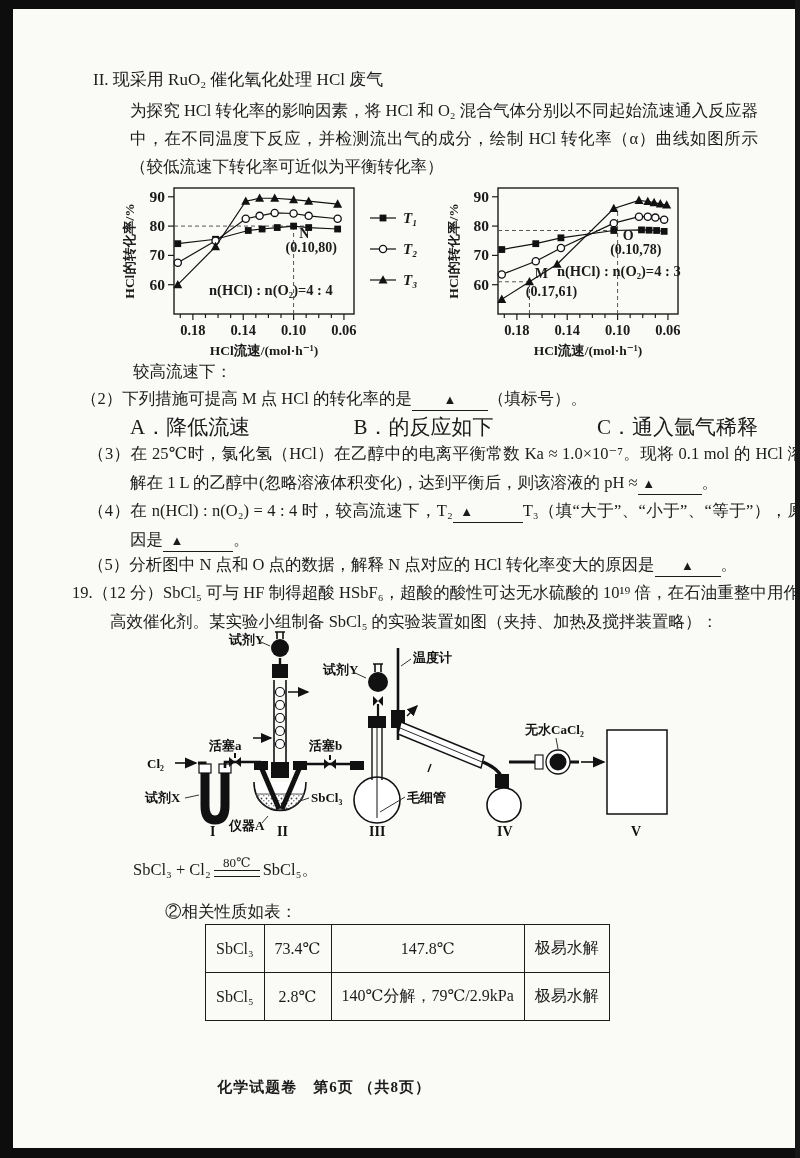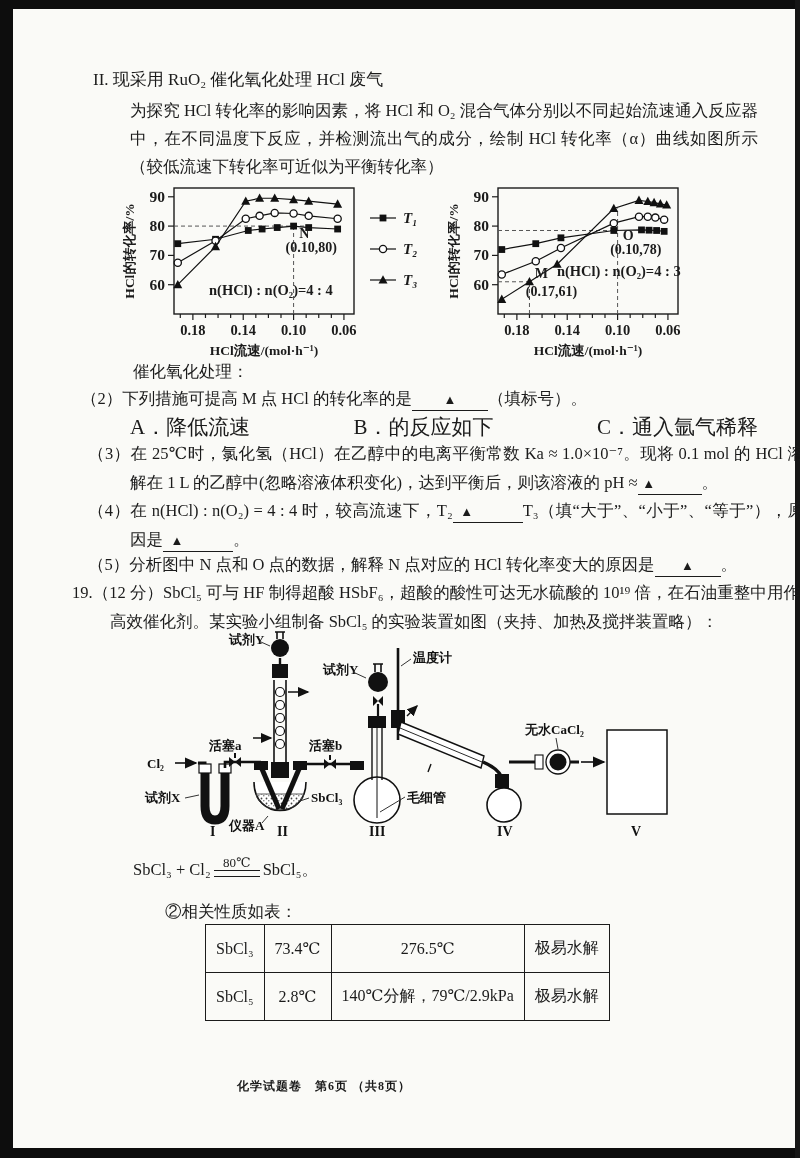--- a/index.html
+++ b/index.html
@@ -17,21 +17,21 @@
   .opts{display:flex;justify-content:space-between;width:628px;font-size:21px;}
   .rxn{display:inline-flex;align-items:center;}
   .rxn-cond{display:inline-flex;flex-direction:column;align-items:center;margin:2px 3px;transform:translateY(-4px);}
   .rxn-temp{font-size:13px;line-height:15px;}
   .rxn-dbl{width:46px;height:5px;border-top:1.6px solid #1b1b1b;border-bottom:1.6px solid #1b1b1b;}
   table.props{border-collapse:collapse;}
   table.props td,table.props th{border:1.7px solid #1b1b1b;text-align:center;
         font-size:16px;font-weight:400;padding:0 10px;}
   table.props th{height:44px;}
   table.props td{height:47px;}
-  .footer{width:648px;text-align:center;font-size:12px;font-weight:700;letter-spacing:1px;}
+  .footer{width:648px;text-align:center;font-size:15px;font-weight:700;letter-spacing:1px;}
   
   .tick{font-family:"Liberation Serif","DejaVu Serif",serif;font-size:14.5px;font-weight:700;fill:#1b1b1b;}
   .tick-y{font-family:"Liberation Serif","DejaVu Serif",serif;font-size:15.5px;font-weight:700;fill:#1b1b1b;}
   .axis-label{font-family:"Liberation Serif","DejaVu Serif",serif;font-size:13.5px;font-weight:700;fill:#1b1b1b;}
   .pt-label{font-family:"Liberation Serif","DejaVu Serif",serif;font-size:14px;font-weight:700;fill:#1b1b1b;}
   .anno{font-family:"Liberation Serif","DejaVu Serif",serif;font-size:14.5px;font-weight:700;fill:#1b1b1b;}
   .legend-label{font-family:"Liberation Serif","DejaVu Serif",serif;font-size:15px;font-weight:700;font-style:italic;fill:#1b1b1b;}
   .app-label{font-family:"Liberation Serif","DejaVu Serif",serif;font-size:13px;font-weight:700;fill:#111;}
   .roman{font-family:"Liberation Serif","DejaVu Serif",serif;font-size:14px;font-weight:700;fill:#111;}
 </style>
@@ -180,21 +180,21 @@
     <polygon points="218.67132867132867,18.19534883720929 214.17132867132867,26.595348837209293 223.17132867132867,26.595348837209293" fill="#111"></polygon>
     <text x="180.27972027972027" y="57.865116279069774" text-anchor="middle" class="pt-label">O</text>
     <text x="187.8321678321678" y="71.93023255813954" text-anchor="middle" class="pt-label">(0.10,78)</text>
     <text x="93.42657342657343" y="95.95813953488373" text-anchor="middle" class="pt-label">M</text>
     <text x="103.4965034965035" y="114.41860465116278" text-anchor="middle" class="pt-label">(0.17,61)</text>
     <text x="170.83916083916083" y="93.90697674418605" text-anchor="middle" class="anno">n(HCl) : n(O₂)=4 : 3</text>
     <text x="140" y="173" text-anchor="middle" class="axis-label">HCl流速/(mol·h⁻¹)</text>
     <text text-anchor="middle" class="axis-label" transform="translate(10,69) rotate(-90)">HCl的转化率/%</text>
   </svg>
 
-<div class="abs text" style="left:133px;top:358px;">催化氧化处理：</div>
+<div class="abs text" style="left:133px;top:358px;">较高流速下：</div>
 
 <div class="abs text" style="left:81px;top:385px;width:680px;">
   <span>（2）下列措施可提高 M 点 HCl 的转化率的是</span><span class="blank" style="min-width:64px;">▲</span><span>（填标号）。</span>
 </div>
 
 <div class="abs opts" style="left:130px;top:413px;">
   <span>A．降低流速</span>
   <span>B．的反应如下</span>
   <span>C．通入氩气稀释</span>
 </div>
@@ -329,21 +329,21 @@
     <span>。</span>
   </span>
 </div>
 <div class="abs text" style="left:165px;top:898px;">②相关性质如表：</div>
 
 <table class="props abs" style="left:205px;top:924px;">
   <tbody>
   <tr>
     <td>SbCl₃</td>
     <td>73.4℃</td>
-    <td>276.5℃</td>
+    <td>147.8℃</td>
     <td>极易水解</td>
   </tr>
   <tr>
     <td>SbCl₅</td>
     <td>2.8℃</td>
     <td>140℃分解，79℃/2.9kPa</td>
     <td>极易水解</td>
   </tr>
 </tbody>
   </table>

